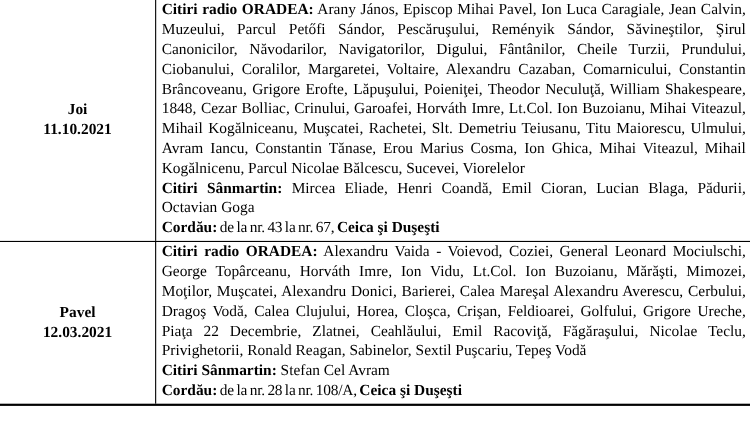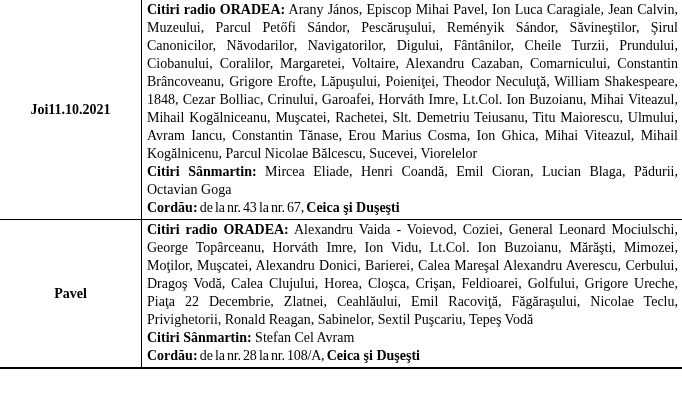--- a/index.html
+++ b/index.html
@@ -18,20 +18,21 @@
     border-bottom: 2px solid #000;
     box-sizing: border-box;
   }
   .row { display: flex; align-items: stretch; }
   .row + .row { border-top: 1px solid #000; }
   .day-cell {
     width: 142px;
     flex: 0 0 142px;
     border-right: 1px solid #000;
     display: flex;
+    flex-direction: column;
     justify-content: center;
     align-items: center;
     text-align: center;
     font-weight: bold;
     box-sizing: border-box;
   }
   .readings-cell {
     flex: 1 1 auto;
     padding: 1px 4px 2px 5px;
     box-sizing: border-box;
@@ -58,20 +59,21 @@
       <div class="readings-cell">
         <p class="para"><span class="b">Citiri radio ORADEA:</span><span> Arany János, Episcop Mihai Pavel, Ion Luca Caragiale, Jean Calvin, Muzeului, Parcul Petőfi Sándor, Pescăruşului, Reményik Sándor, Săvineştilor, Şirul Canonicilor, Năvodarilor, Navigatorilor, Digului, Fântânilor, Cheile Turzii, Prundului, Ciobanului, Coralilor, Margaretei, Voltaire, Alexandru Cazaban, Comarnicului, Constantin Brâncoveanu, Grigore Erofte, Lăpuşului, Poieniţei, Theodor Neculuţă, William Shakespeare, 1848, Cezar Bolliac, Crinului, Garoafei, Horváth Imre, Lt.Col. Ion Buzoianu, Mihai Viteazul, Mihail Kogălniceanu, Muşcatei, Rachetei, Slt. Demetriu Teiusanu, Titu Maiorescu, Ulmului, Avram Iancu, Constantin Tănase, Erou Marius Cosma, Ion Ghica, Mihai Viteazul, Mihail Kogălnicenu, Parcul Nicolae Bălcescu, Sucevei, Viorelelor</span></p>
         <p class="para"><span class="b">Citiri Sânmartin:</span><span> Mircea Eliade, Henri Coandă, Emil Cioran, Lucian Blaga, Pădurii, Octavian Goga</span></p>
         <p class="para nojust"><span class="b">Cordău:</span><span class="tight"> de la nr. 43 la nr. 67, </span><span class="b">Ceica şi Duşeşti</span></p>
       </div>
     </div>
 
     <div class="row">
       <div class="day-cell">
         <div>Pavel</div>
+        <div>12.03.2021</div>
       </div>
       <div class="readings-cell">
         <p class="para"><span class="b">Citiri radio ORADEA:</span><span> Alexandru Vaida - Voievod, Coziei, General Leonard Mociulschi, George Topârceanu, Horváth Imre, Ion Vidu, Lt.Col. Ion Buzoianu, Mărăşti, Mimozei, Moţilor, Muşcatei, Alexandru Donici, Barierei, Calea Mareşal Alexandru Averescu, Cerbului, Dragoş Vodă, Calea Clujului, Horea, Cloşca, Crişan, Feldioarei, Golfului, Grigore Ureche, Piaţa 22 Decembrie, Zlatnei, Ceahlăului, Emil Racoviţă, Făgăraşului, Nicolae Teclu, Privighetorii, Ronald Reagan, Sabinelor, Sextil Puşcariu, Tepeş Vodă</span></p>
         <p class="para nojust"><span class="b">Citiri Sânmartin:</span><span> Stefan Cel Avram</span></p>
         <p class="para nojust"><span class="b">Cordău:</span><span class="tight"> de la nr. 28 la nr. 108/A, </span><span class="b">Ceica şi Duşeşti</span></p>
       </div>
     </div>
 
   </div>
 </div>

